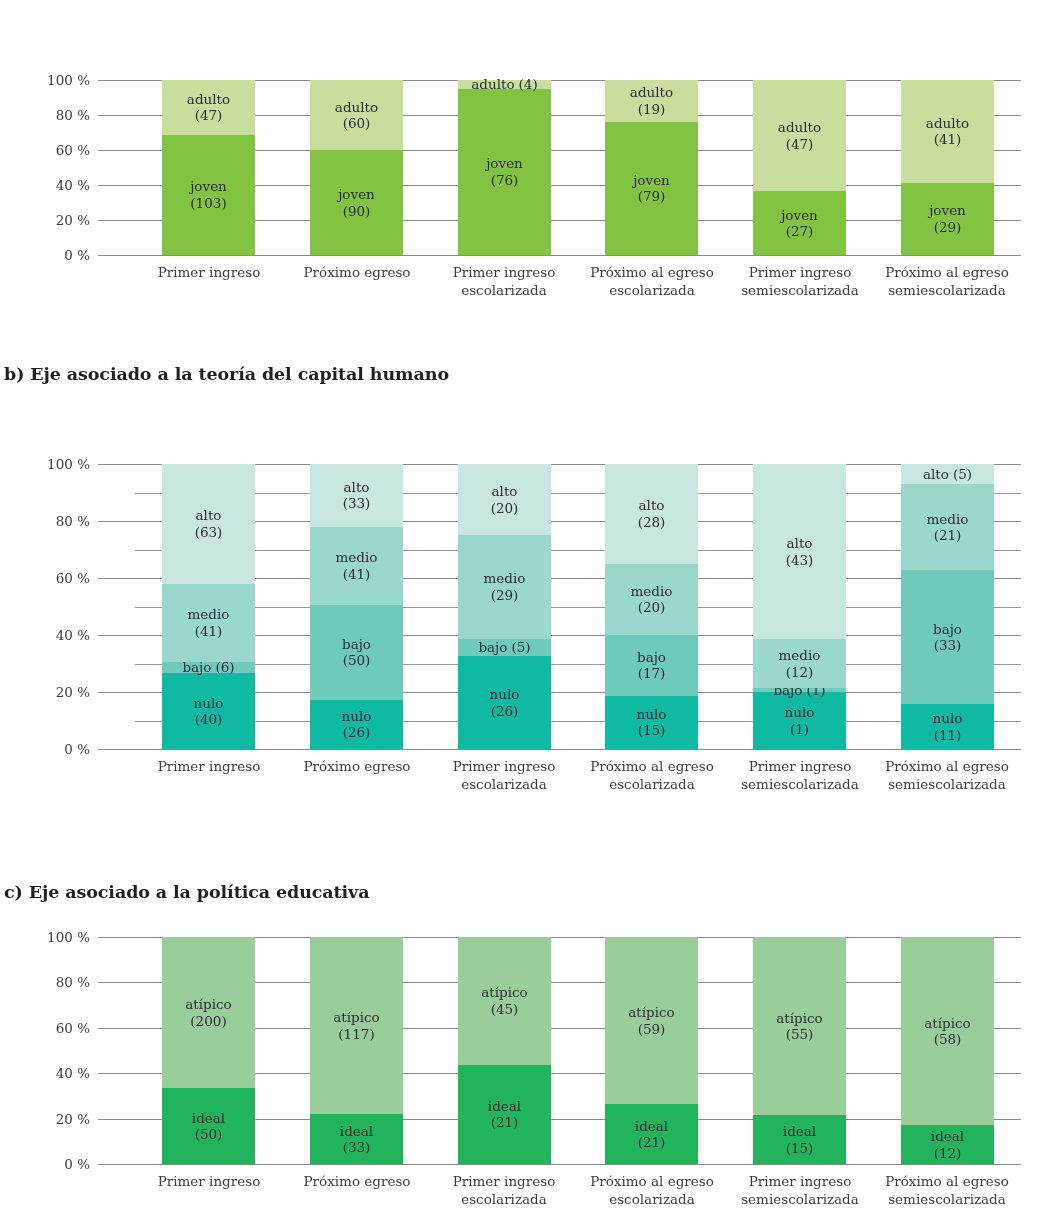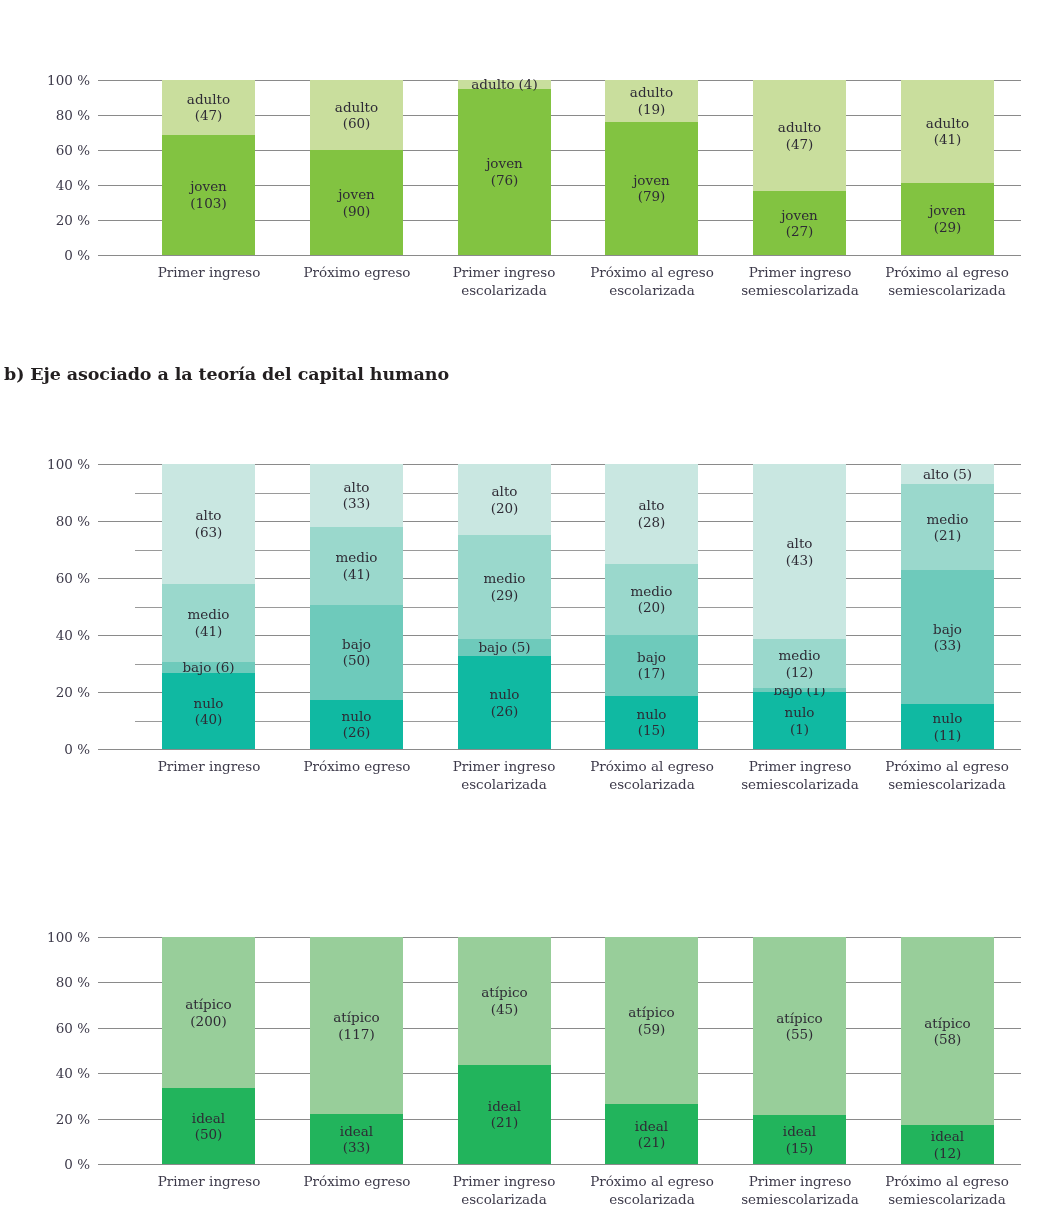--- a/index.html
+++ b/index.html
@@ -351,20 +351,21 @@
           <span>Primer ingreso</span>
           <span>semiescolarizada</span>
         </div>
         <div class="xlabel" style="left: 812px; top: 294px; width: 177.667px; margin-left: 0px;">
           <span>Próximo al egreso</span>
           <span>semiescolarizada</span>
         </div>
       </div>
     </div>
 
+  <div class="panel-title" style="top:882px;">c) Eje asociado a la política educativa</div>
   <div class="chart" style="top:937px; width:1051px; height:265px;">
       <div class="plot" style="width: 886px; height: 227px;">
         <div class="gridline" style="top: 227px;"></div>
         <div class="tick-stub" style="top: 227px; left: -37px; width: 37px;"></div>
         <div class="ylabel" style="top: 227px; left: -130px; width: 85px;">0 %</div>
         <div class="gridline" style="top: 182px;"></div>
         <div class="tick-stub" style="top: 182px; left: -37px; width: 37px;"></div>
         <div class="ylabel" style="top: 182px; left: -130px; width: 85px;">20 %</div>
         <div class="gridline" style="top: 136px;"></div>
         <div class="tick-stub" style="top: 136px; left: -37px; width: 37px;"></div>

